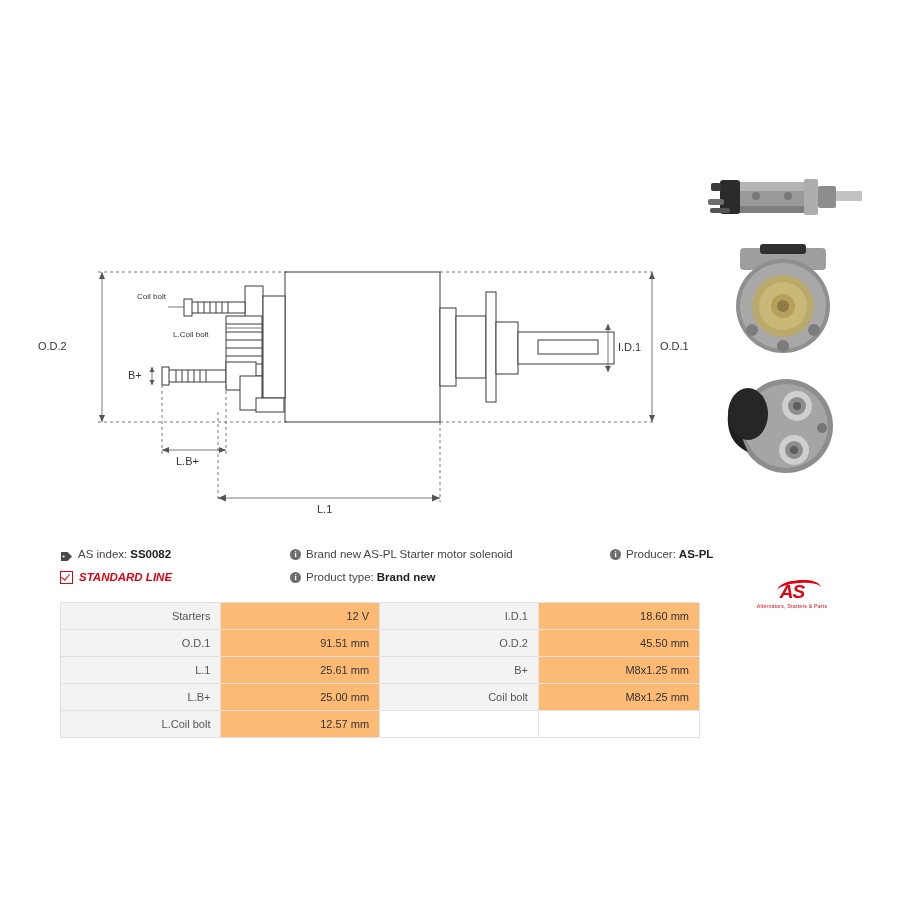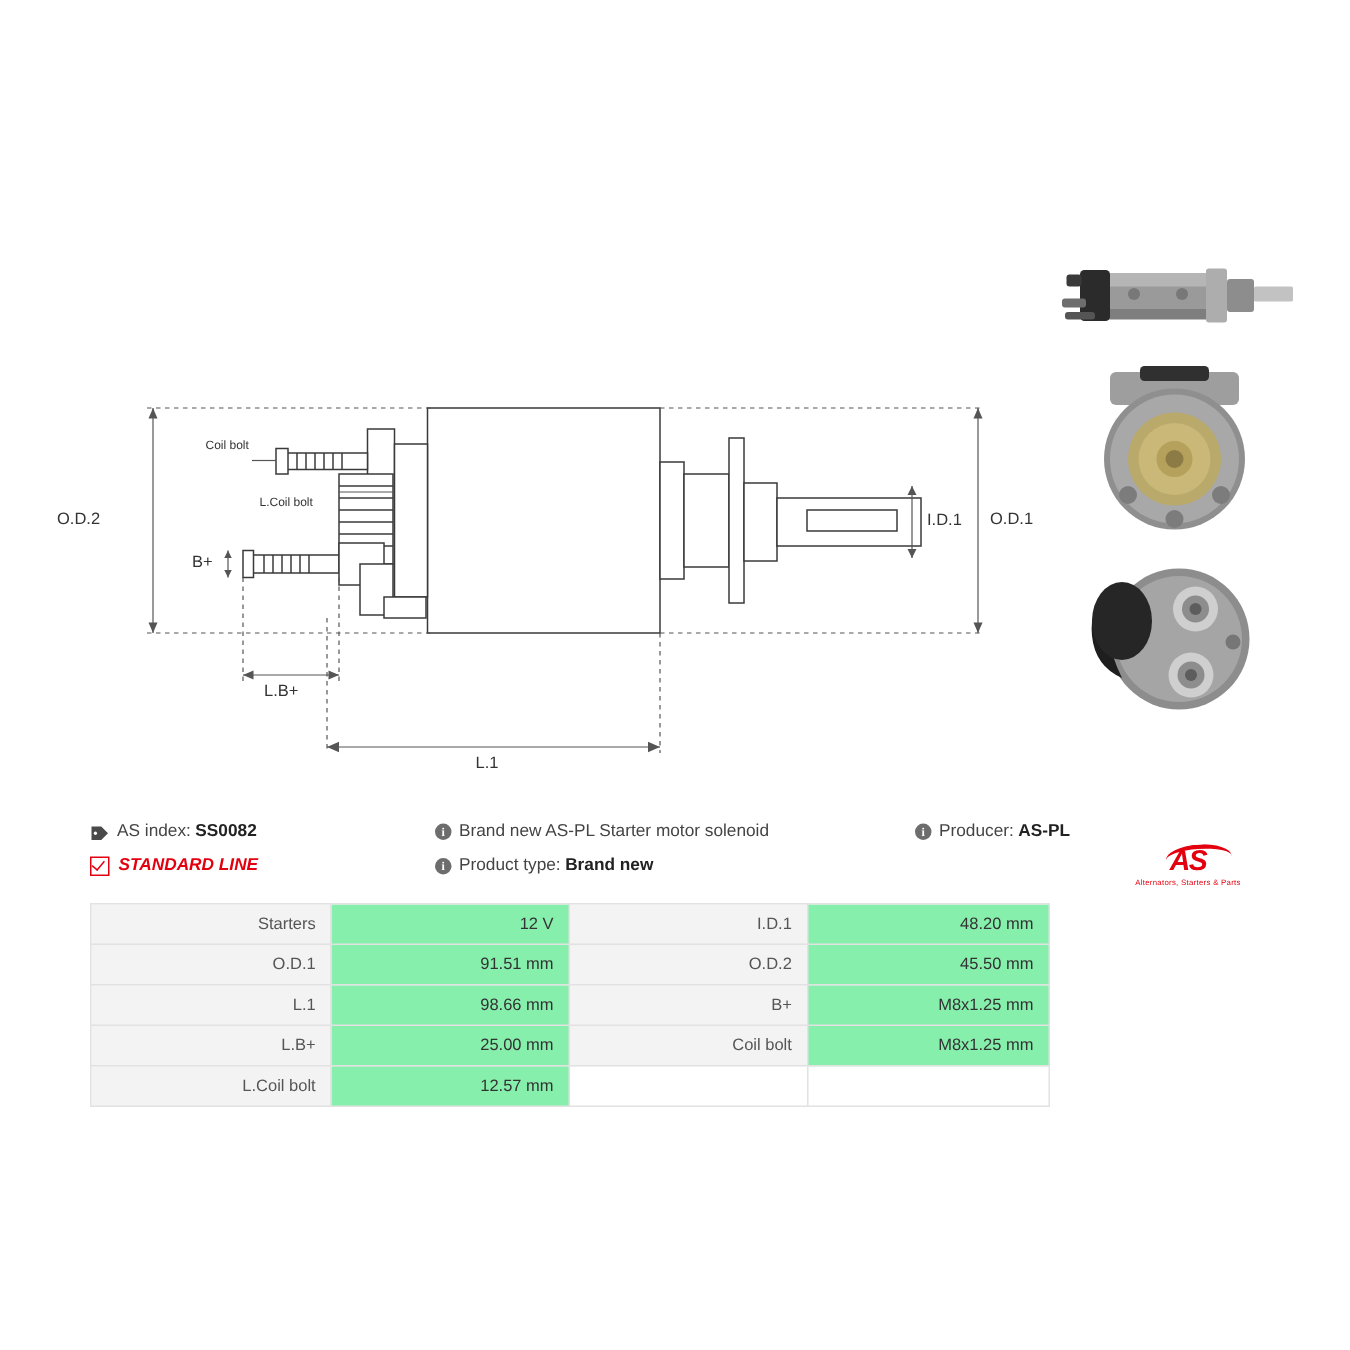--- a/index.html
+++ b/index.html
@@ -116,21 +116,21 @@
     height: 7px;
     border: solid #e3000f;
     border-width: 0 1.6px 1.6px 0;
     transform: rotate(40deg);
   }
 
   
   .brand-logo {
     position: absolute;
     right: 0;
-    top: 19px;
+    top: 36px;
     width: 96px;
     text-align: center;
   }
   .brand-mark {
     font-family: "Liberation Sans", sans-serif;
     font-weight: bold;
     font-style: italic;
     font-size: 19px;
     color: #e3000f;
     letter-spacing: -1px;
@@ -171,21 +171,21 @@
   }
   .spec-table td.k {
     width: 160px;
     text-align: right;
     background: #f3f3f3;
     color: #555;
   }
   .spec-table td.v {
     width: 160px;
     text-align: right;
-    background: #86efac;
+    background: #fdba74;
     color: #333;
   }
   .spec-table td.empty {
     background: #ffffff;
     border: 1px solid #e2e2e2;
   }
 
   
   .dim-label {
     position: absolute;
@@ -407,31 +407,31 @@
     <div class="brand-sub">Alternators, Starters &amp; Parts</div>
   </div>
 </div>
 
 <table class="spec-table">
   <tbody>
     <tr>
       <td class="k">Starters</td>
       <td class="v">12 V</td>
       <td class="k">I.D.1</td>
-      <td class="v">48.20 mm</td>
+      <td class="v">18.60 mm</td>
     </tr>
     <tr>
       <td class="k">O.D.1</td>
       <td class="v">91.51 mm</td>
       <td class="k">O.D.2</td>
       <td class="v">45.50 mm</td>
     </tr>
     <tr>
       <td class="k">L.1</td>
-      <td class="v">98.66 mm</td>
+      <td class="v">25.61 mm</td>
       <td class="k">B+</td>
       <td class="v">M8x1.25 mm</td>
     </tr>
     <tr>
       <td class="k">L.B+</td>
       <td class="v">25.00 mm</td>
       <td class="k">Coil bolt</td>
       <td class="v">M8x1.25 mm</td>
     </tr>
     <tr>

